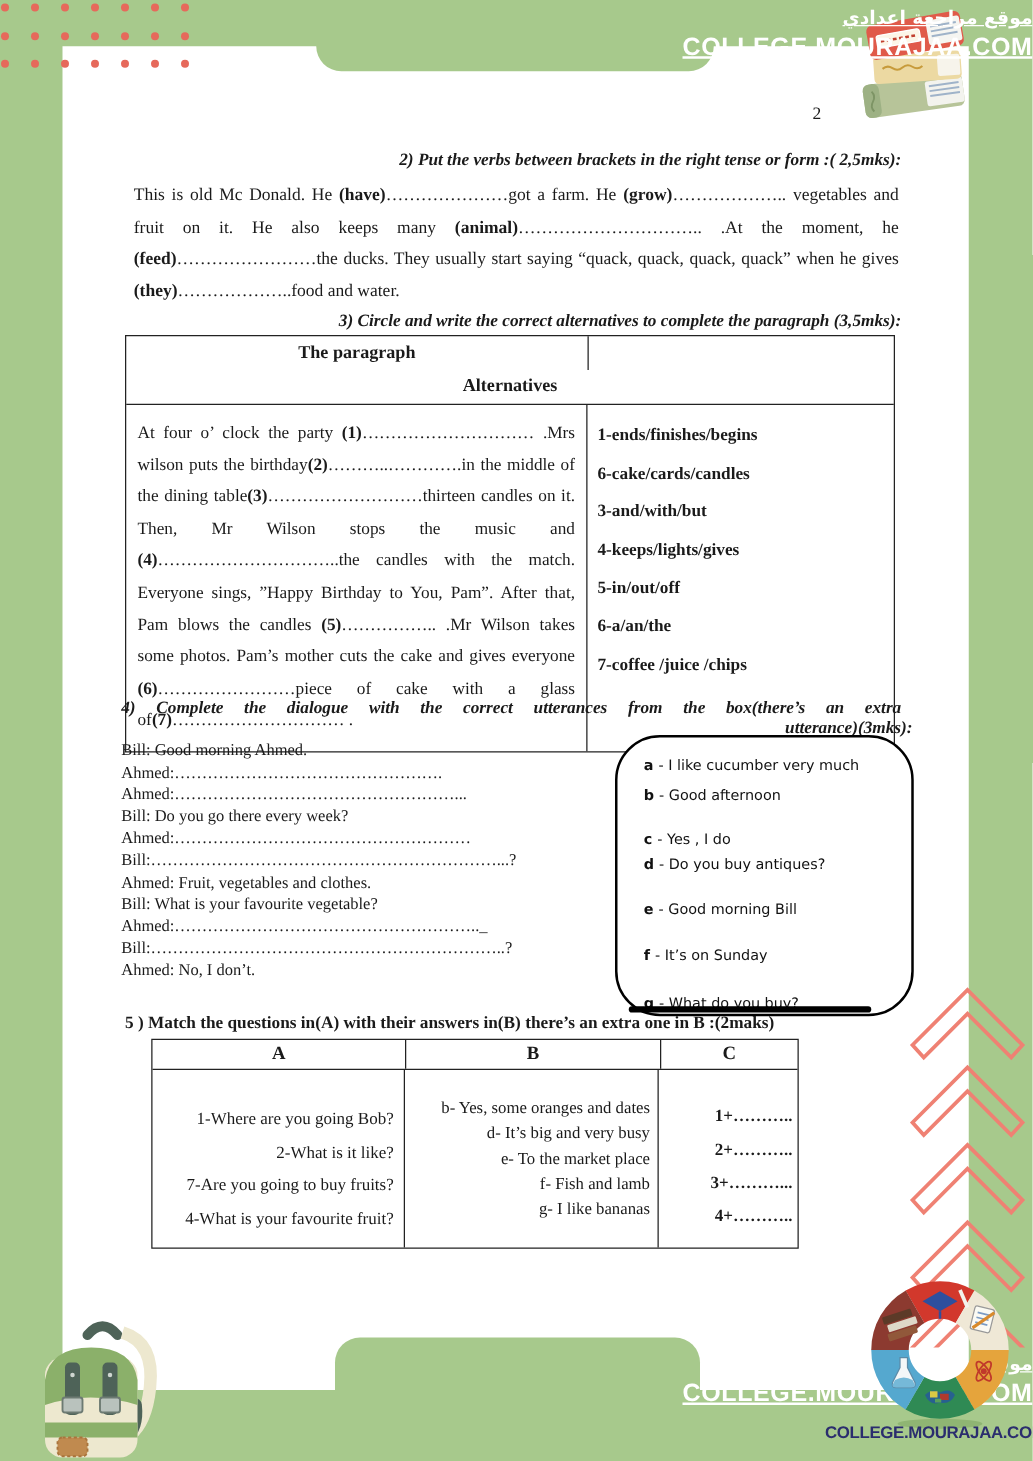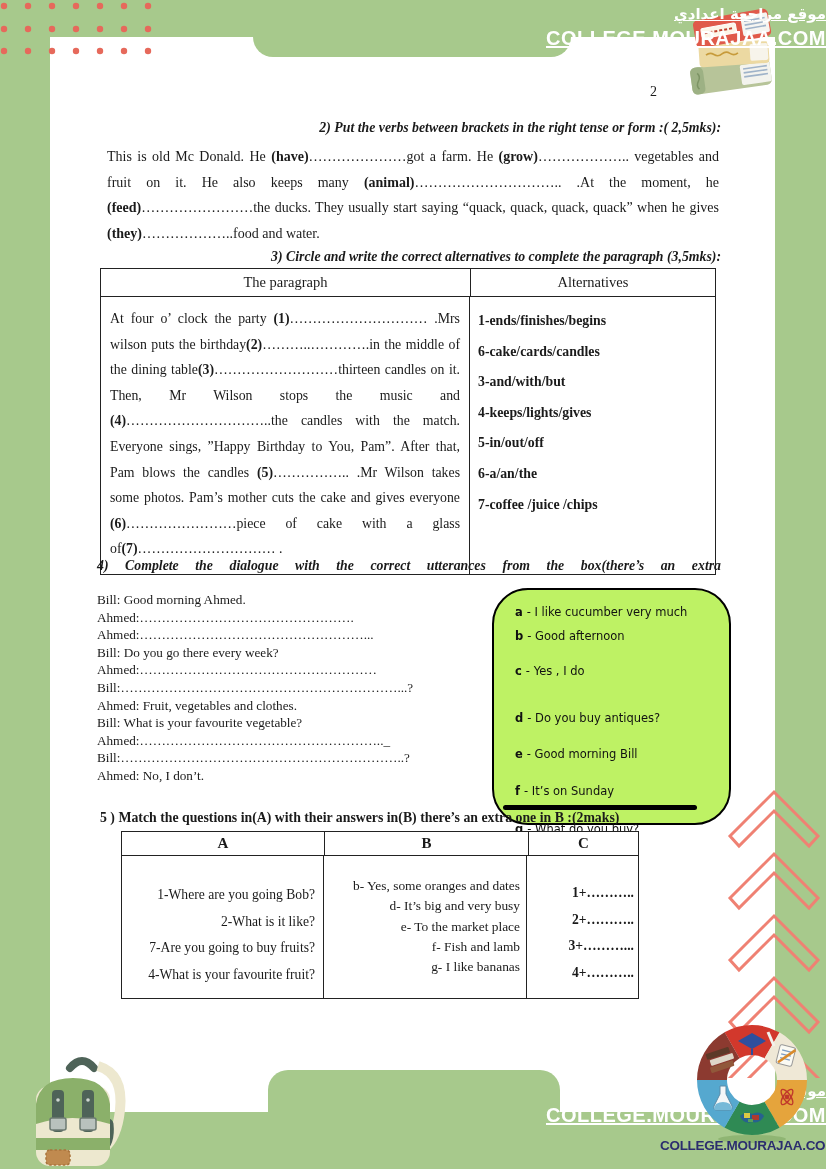--- a/index.html
+++ b/index.html
@@ -23,35 +23,35 @@
   .logo-text{position:absolute;left:660px;top:1138px;width:164px;text-align:center;z-index:7;
      font-family:"Liberation Sans",sans-serif;font-weight:bold;font-size:13.5px;letter-spacing:-.3px;color:#2b2d6e;}
   
   .abs{position:absolute;z-index:3;}
   .h-bold-italic{font-weight:bold;font-style:italic;font-size:13.8px;text-align:right;}
   .h-bold{font-weight:bold;font-size:13.8px;}
   .q2-para{font-size:14px;line-height:25.6px;text-align:justify;}
   .q2-para b,.q3-left b{font-style:normal;}
   
   .q3-table{left:100px;top:268px;width:614px;border:1.6px solid #222;background:#fff;}
-  .q3-head{display:flex;border-bottom:1.6px solid #222;font-weight:normal;font-size:14.5px;text-align:center;}
+  .q3-head{display:flex;border-bottom:1.6px solid #222;font-weight:bold;font-size:14.5px;text-align:center;flex-direction:column;}
   .q3-head .c1{width:369px;border-right:1.6px solid #222;padding:5px 0;}
   .q3-head .c2{flex:1;padding:5px 0;}
   .q3-body{display:flex;}
   .q3-left{width:369px;border-right:1.6px solid #222;padding:9px 9px 12px 9px;font-size:13.8px;line-height:25.6px;text-align:justify;box-sizing:border-box;}
   .q3-right{flex:1;padding:9px 8px;font-weight:bold;font-size:13.8px;}
   .q3-right div{line-height:30.6px;}
   
   .q4-h1{text-align:justify;text-align-last:justify;}
   .dialogue div{font-size:13.2px;line-height:17.6px;white-space:nowrap;}
-  .utter-box{left:492px;top:588px;width:214px;height:206px;border:2.5px solid #000;border-radius:36px;background:#bef264;
-     font-family:"DejaVu Sans",sans-serif;font-size:11.5px;padding:15px 0 12px 21px;box-sizing:content-box;}
+  .utter-box{left:492px;top:588px;width:214px;height:206px;border:2.5px solid #000;border-radius:36px;background:#ffffff;
+     font-family:"DejaVu Sans",sans-serif;font-size:11.5px;padding:15px 0 0 21px;box-sizing:content-box;}
   .utter-box .opt{color:#111;}
   .utter-box .opt b{margin-right:4px;}
-  .o-a{margin-bottom:10px;}.o-b{margin-bottom:21px;}.o-c{margin-bottom:33px;}
+  .o-a{margin-bottom:10px;}.o-b{margin-bottom:21px;}.o-c{margin-bottom:6px;}
   .o-d{margin-bottom:22px;}.o-e{margin-bottom:23px;}.o-f{margin-bottom:24px;}
   .box-underline{left:503px;top:805px;width:194px;height:4.5px;background:#000;border-radius:3px;}
   
   .q5-table{left:121px;top:831px;width:516px;border:1.6px solid #222;background:#fff;}
   .q5-head{display:flex;border-bottom:1.6px solid #222;font-weight:bold;font-size:15px;text-align:center;}
   .q5-head .a{width:202px;border-right:1.6px solid #222;padding:3px 0;}
   .q5-head .b{width:203px;border-right:1.6px solid #222;padding:3px 0;}
   .q5-head .c{flex:1;padding:3px 0;}
   .q5-body{display:flex;min-height:140px;text-align:right;}
   .q5-a{width:202px;border-right:1.6px solid #222;padding:26px 8px 10px 10px;font-size:13.6px;box-sizing:border-box;}
@@ -141,20 +141,21 @@
         <div>3-and/with/but</div>
         <div>4-keeps/lights/gives</div>
         <div>5-in/out/off</div>
         <div>6-a/an/the</div>
         <div>7-coffee /juice /chips</div>
       </div>
     </div>
   </div>
 
   <div class="abs h-bold-italic q4-h1" style="left:97px;top:558px;width:624px;">4) Complete the dialogue with the correct utterances from the box(there’s an extra</div>
+  <div class="abs h-bold-italic" style="left:106px;top:574px;width:624px;">utterance)(3mks):</div>
   <div class="abs dialogue" style="left:97px;top:591px;width:400px;">
     <div>Bill: Good morning Ahmed.</div>
     <div>Ahmed:………………………………………….</div>
     <div>Ahmed:……………………………………………...</div>
     <div>Bill: Do you go there every week?</div>
     <div>Ahmed:………………………………………………</div>
     <div>Bill:………………………………………………………...?</div>
     <div>Ahmed: Fruit, vegetables and clothes.</div>
     <div>Bill: What is your favourite vegetable?</div>
     <div>Ahmed:……………………………………………….._</div>

